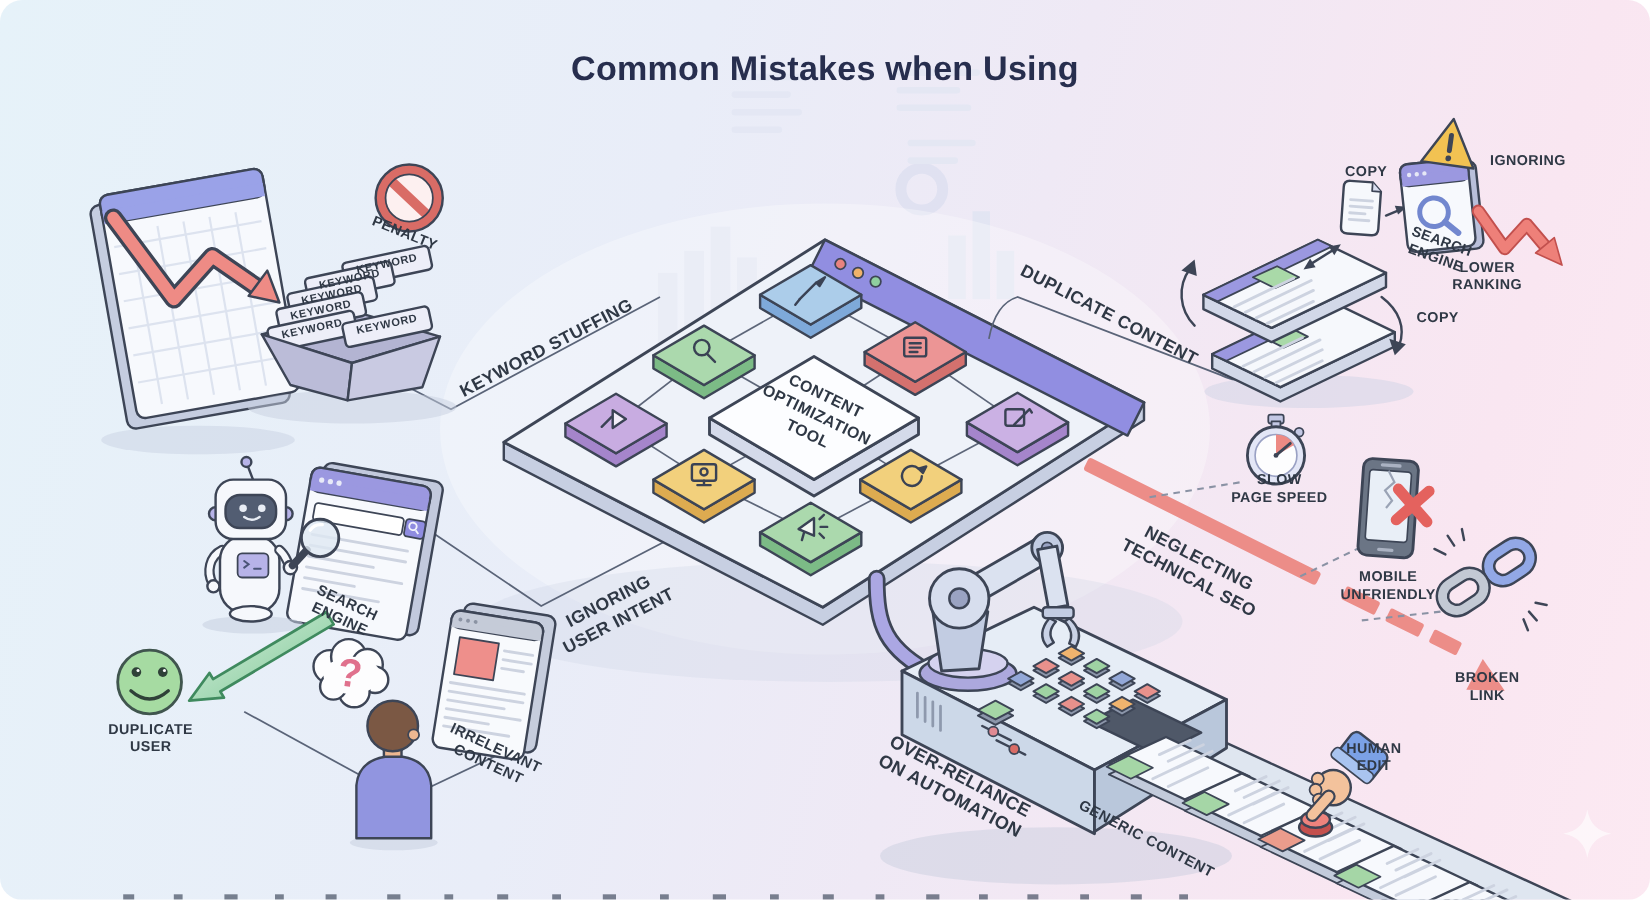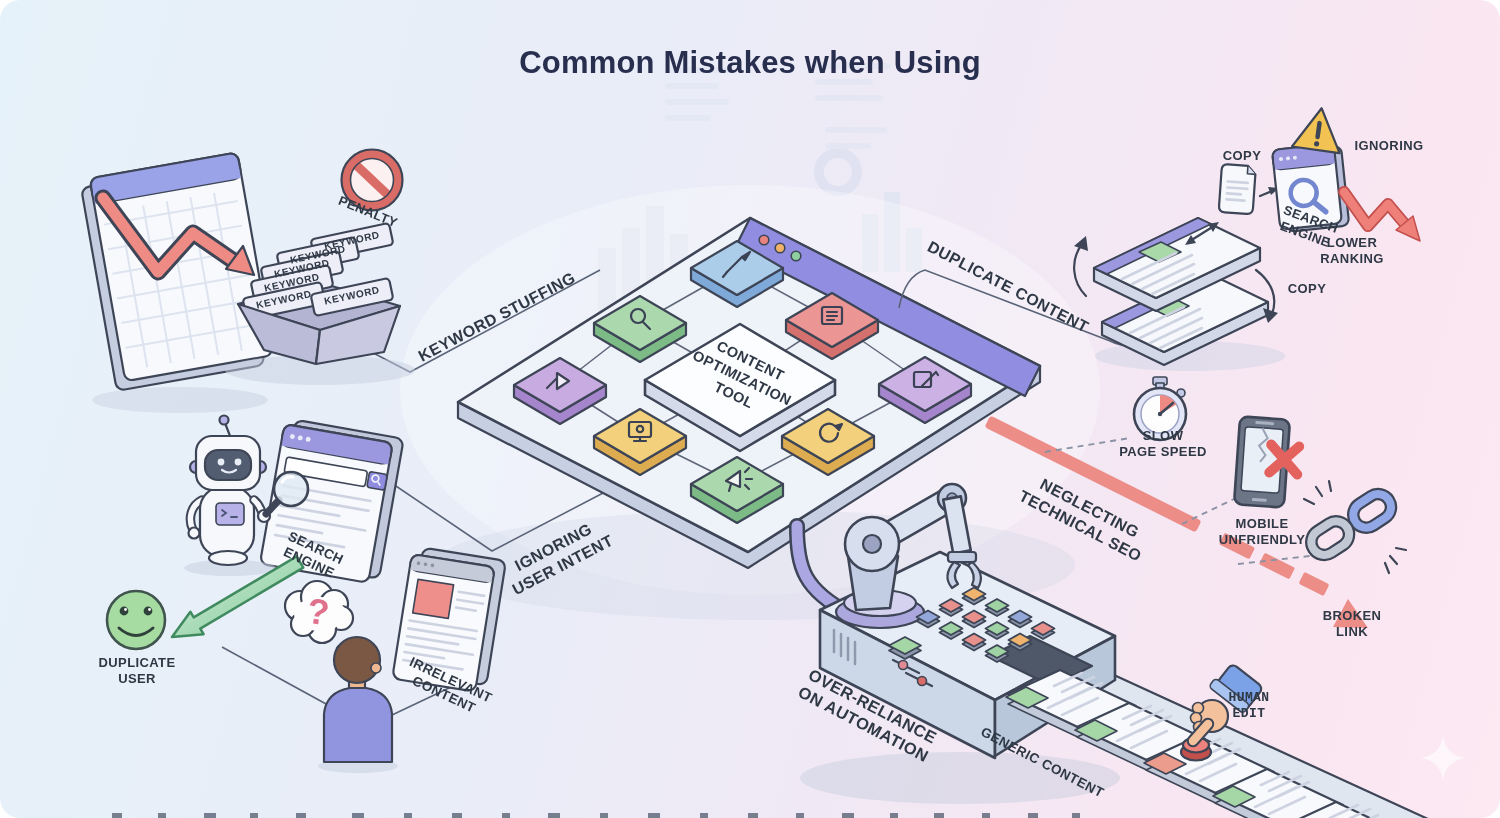--- a/index.html
+++ b/index.html
@@ -591,16 +591,16 @@
 USER</div>
 <div class="lbl big" style="left:558px;top:556px;transform:translate(-50%,-50%) rotate(-27.5deg);font-size:16px;">IGNORING
 USER INTENT</div>
 <div class="lbl qmark" style="left:318px;top:612px;transform:translate(-50%,-50%) rotate(8deg);">?</div>
 <div class="lbl" style="left:447px;top:688px;transform:translate(-50%,-50%) rotate(25deg);font-size:13.5px;">IRRELEVANT
 CONTENT</div>
 
 <div class="lbl big" style="left:868px;top:715px;transform:translate(-50%,-50%) rotate(27.5deg);font-size:16.5px;">OVER-RELIANCE
 ON AUTOMATION</div>
 <div class="lbl" style="left:1042px;top:763px;transform:translate(-50%,-50%) rotate(27.5deg);font-size:13.5px;">GENERIC CONTENT</div>
-<div class="lbl" style="left:1249px;top:706px;font-family:Liberation Mono, monospace;">HUMAN
+<div class="lbl" style="left:1249px;top:688px;">HUMAN
 EDIT</div>
 
 </div>
 
 </body></html>

